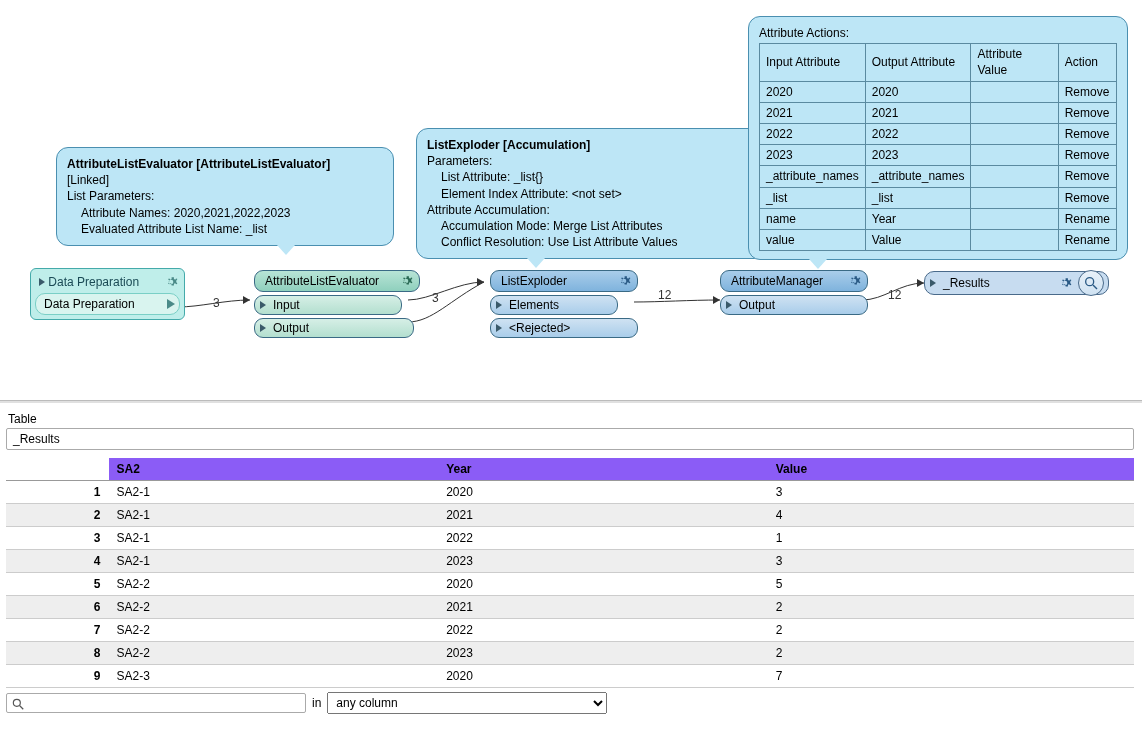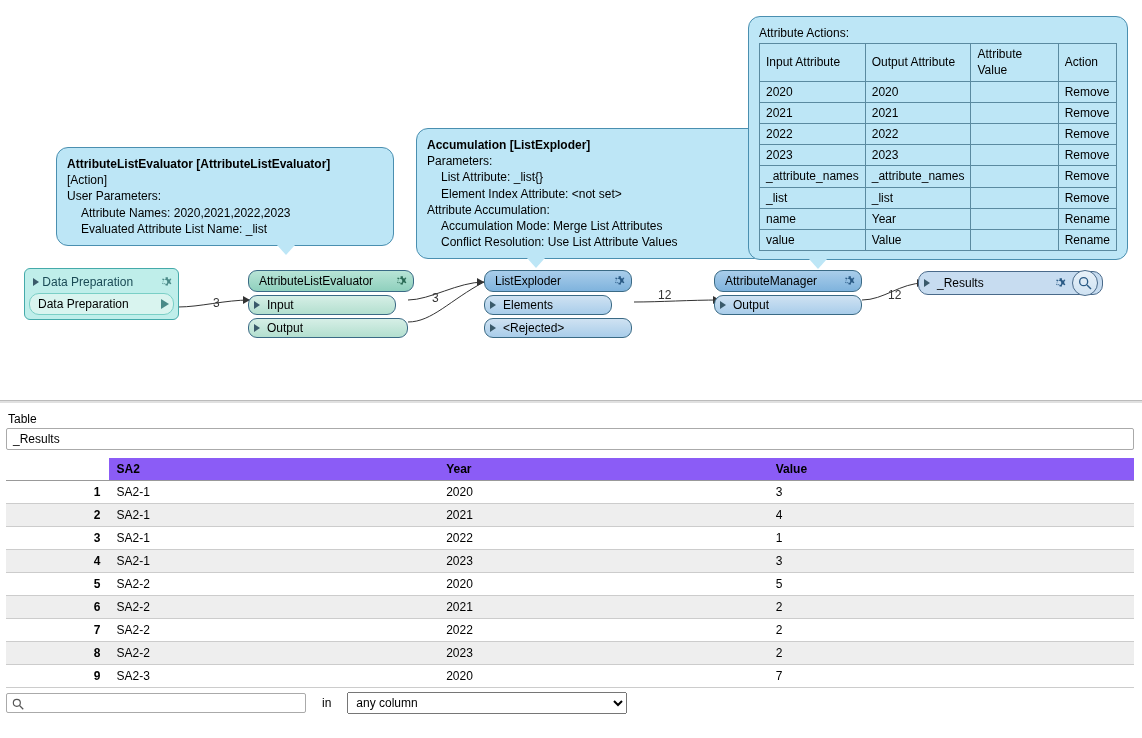--- a/index.html
+++ b/index.html
@@ -5,21 +5,21 @@
   * { box-sizing: border-box; }
   html, body { margin:0; padding:0; font-family: "Segoe UI", Arial, sans-serif; font-size:12px; background:#fff; color:#000; }
   #canvas { position:relative; width:1142px; height:400px; }
   .tooltip { position:absolute; background:#bde6f6; border:1px solid #4a8fb0; border-radius:12px; padding:8px 10px; font-size:12px; line-height:1.35; }
   .tooltip::after { content:""; position:absolute; bottom:-10px; left:var(--tipx,40px); width:0;height:0;border-left:9px solid transparent;border-right:9px solid transparent;border-top:10px solid #bde6f6; }
   .tooltip .bold { font-weight:bold; }
   .tooltip-table { border-collapse:collapse; margin-top:2px; }
   .tooltip-table th, .tooltip-table td { border:1px solid #5a8aa0; padding:2px 6px; font-size:12px; text-align:left; background:#bde6f6; }
   .tooltip-table th { font-weight:normal; }
 
-  .node { position:absolute; }
+  .node { position:absolute;margin-left:6px; }
   .trans-title { border:1px solid #3a6a85; border-radius:9px; padding:3px 40px 3px 10px; font-size:12px; position:relative; min-width:150px; }
   .trans-title .gear { position:absolute; right:6px; top:50%; transform:translateY(-50%); }
   .port { border:1px solid #3a6a85; border-radius:9px; padding:2px 8px 2px 18px; font-size:12px; margin-top:3px; position:relative; min-width:120px; }
   .port .wedge { position:absolute; left:5px; top:50%; transform:translateY(-50%); }
   .wedge svg, .gear svg { display:block; }
 
   .color-teal-title   { background:linear-gradient(#b8e4d6,#8fd0bd); }
   .color-teal-port    { background:linear-gradient(#d6efe6,#b3dfcf); }
   .color-aqua-bm      { background:#bfeeea; border:1px solid #4aa; border-radius:6px; padding:4px; width:155px; }
   .color-aqua-bm .hdr { font-size:12px; padding:2px 4px 4px 4px; color:#1a4a55; position:relative; }
@@ -43,21 +43,21 @@
   table.data { border-collapse:collapse; width:1128px; margin-top:8px; font-size:12px; }
   table.data th, table.data td { border-bottom:1px solid #ccc; padding:4px 8px; text-align:left; }
   table.data thead th { border-bottom:1px solid #999; font-weight:bold; background:#8b5cf6; }
   table.data th.idx { width:28px; text-align:right; font-weight:bold; background:#fff;}
   table.data tbody tr:nth-child(even) td { background:#eee; }
   table.data tbody tr:nth-child(even) th.idx { background:#eee; }
   table.data td.c0 { width:90px; }
   table.data td.c1 { width:90px; }
   table.data td.c2 { width:100px; }
 
-  .searchbar { display:flex; align-items:center; gap:16px; padding:4px 0 6px 0; }
+  .searchbar { display:flex; align-items:center; gap:6px; padding:4px 0 6px 0; }
   .searchbar .srch { border:1px solid #aaa; border-radius:2px; padding:3px 6px 3px 22px; width:300px; font-size:12px; background:#fff; position:relative; min-height:20px;}
   .searchbar .srch svg { position:absolute; left:4px; top:3px; }
   .searchbar select { font-size:12px; padding:2px 4px; width:280px; }
   .searchbar .inlabel { font-size:12px; }
 
   .wedge-tri { width:0;height:0;border-top:4px solid transparent;border-bottom:4px solid transparent;border-left:6px solid #3a5a6a; display:inline-block;}
 </style>
 </head>
 <body>
 
@@ -97,22 +97,22 @@
     <div class="inner">
       <span>Data Preparation</span>
       <span style="position:absolute;right:4px;top:4px"><svg width="8" height="10">
             <polygon points="0,0 8,5 0,10" fill="#4a8a88"></polygon>
           </svg></span>
     </div>
   </div>
 
   <div class="tooltip" style="left:56px; top:147px; width:338px; --tipx:220px;">
     <div class="bold">AttributeListEvaluator [AttributeListEvaluator]</div>
-    <div>[Action]</div>
-    <div>User Parameters:</div>
+    <div>[Linked]</div>
+    <div>List Parameters:</div>
     <div style="padding-left:14px">Attribute Names: 2020,2021,2022,2023</div>
     <div style="padding-left:14px">Evaluated Attribute List Name: _list</div>
   </div>
 
   <div class="node" style="left:248px; top:270px;">
     <div class="trans-title color-teal-title">
       <span>AttributeListEvaluator</span>
       <span class="gear">
           <svg width="14" height="14" viewBox="0 0 24 24">
             <path fill="#2a6a55" d="M12 8a4 4 0 100 8 4 4 0 000-8zm9 4l2 3-2 1-2-2a8 8 0 01-2 1l0 3h-4l0-3a8 8 0 01-2-1l-2 2-2-1 2-3a8 8 0 010-2l-2-3 2-1 2 2a8 8 0 012-1l0-3h4l0 3a8 8 0 012 1l2-2 2 1-2 3a8 8 0 010 2z"></path>
@@ -123,21 +123,21 @@
       <span class="wedge"><span class="wedge-tri"></span></span>
       <span>Input</span>
     </div>
     <div class="port color-teal-port" style="width:160px">
       <span class="wedge"><span class="wedge-tri"></span></span>
       <span>Output</span>
     </div>
   </div>
 
   <div class="tooltip" style="left:416px; top:128px; width:350px; --tipx:110px;">
-    <div class="bold">Accumulation [ListExploder]</div>
+    <div class="bold">ListExploder [Accumulation]</div>
     <div>Parameters:</div>
     <div style="padding-left:14px">List Attribute: _list{}</div>
     <div style="padding-left:14px">Element Index Attribute: &lt;not set&gt;</div>
     <div>Attribute Accumulation:</div>
     <div style="padding-left:14px">Accumulation Mode: Merge List Attributes</div>
     <div style="padding-left:14px">Conflict Resolution: Use List Attribute Values</div>
   </div>
 
   <div class="node" style="left:484px; top:270px;">
     <div class="trans-title color-blue-title" style="min-width:148px">

